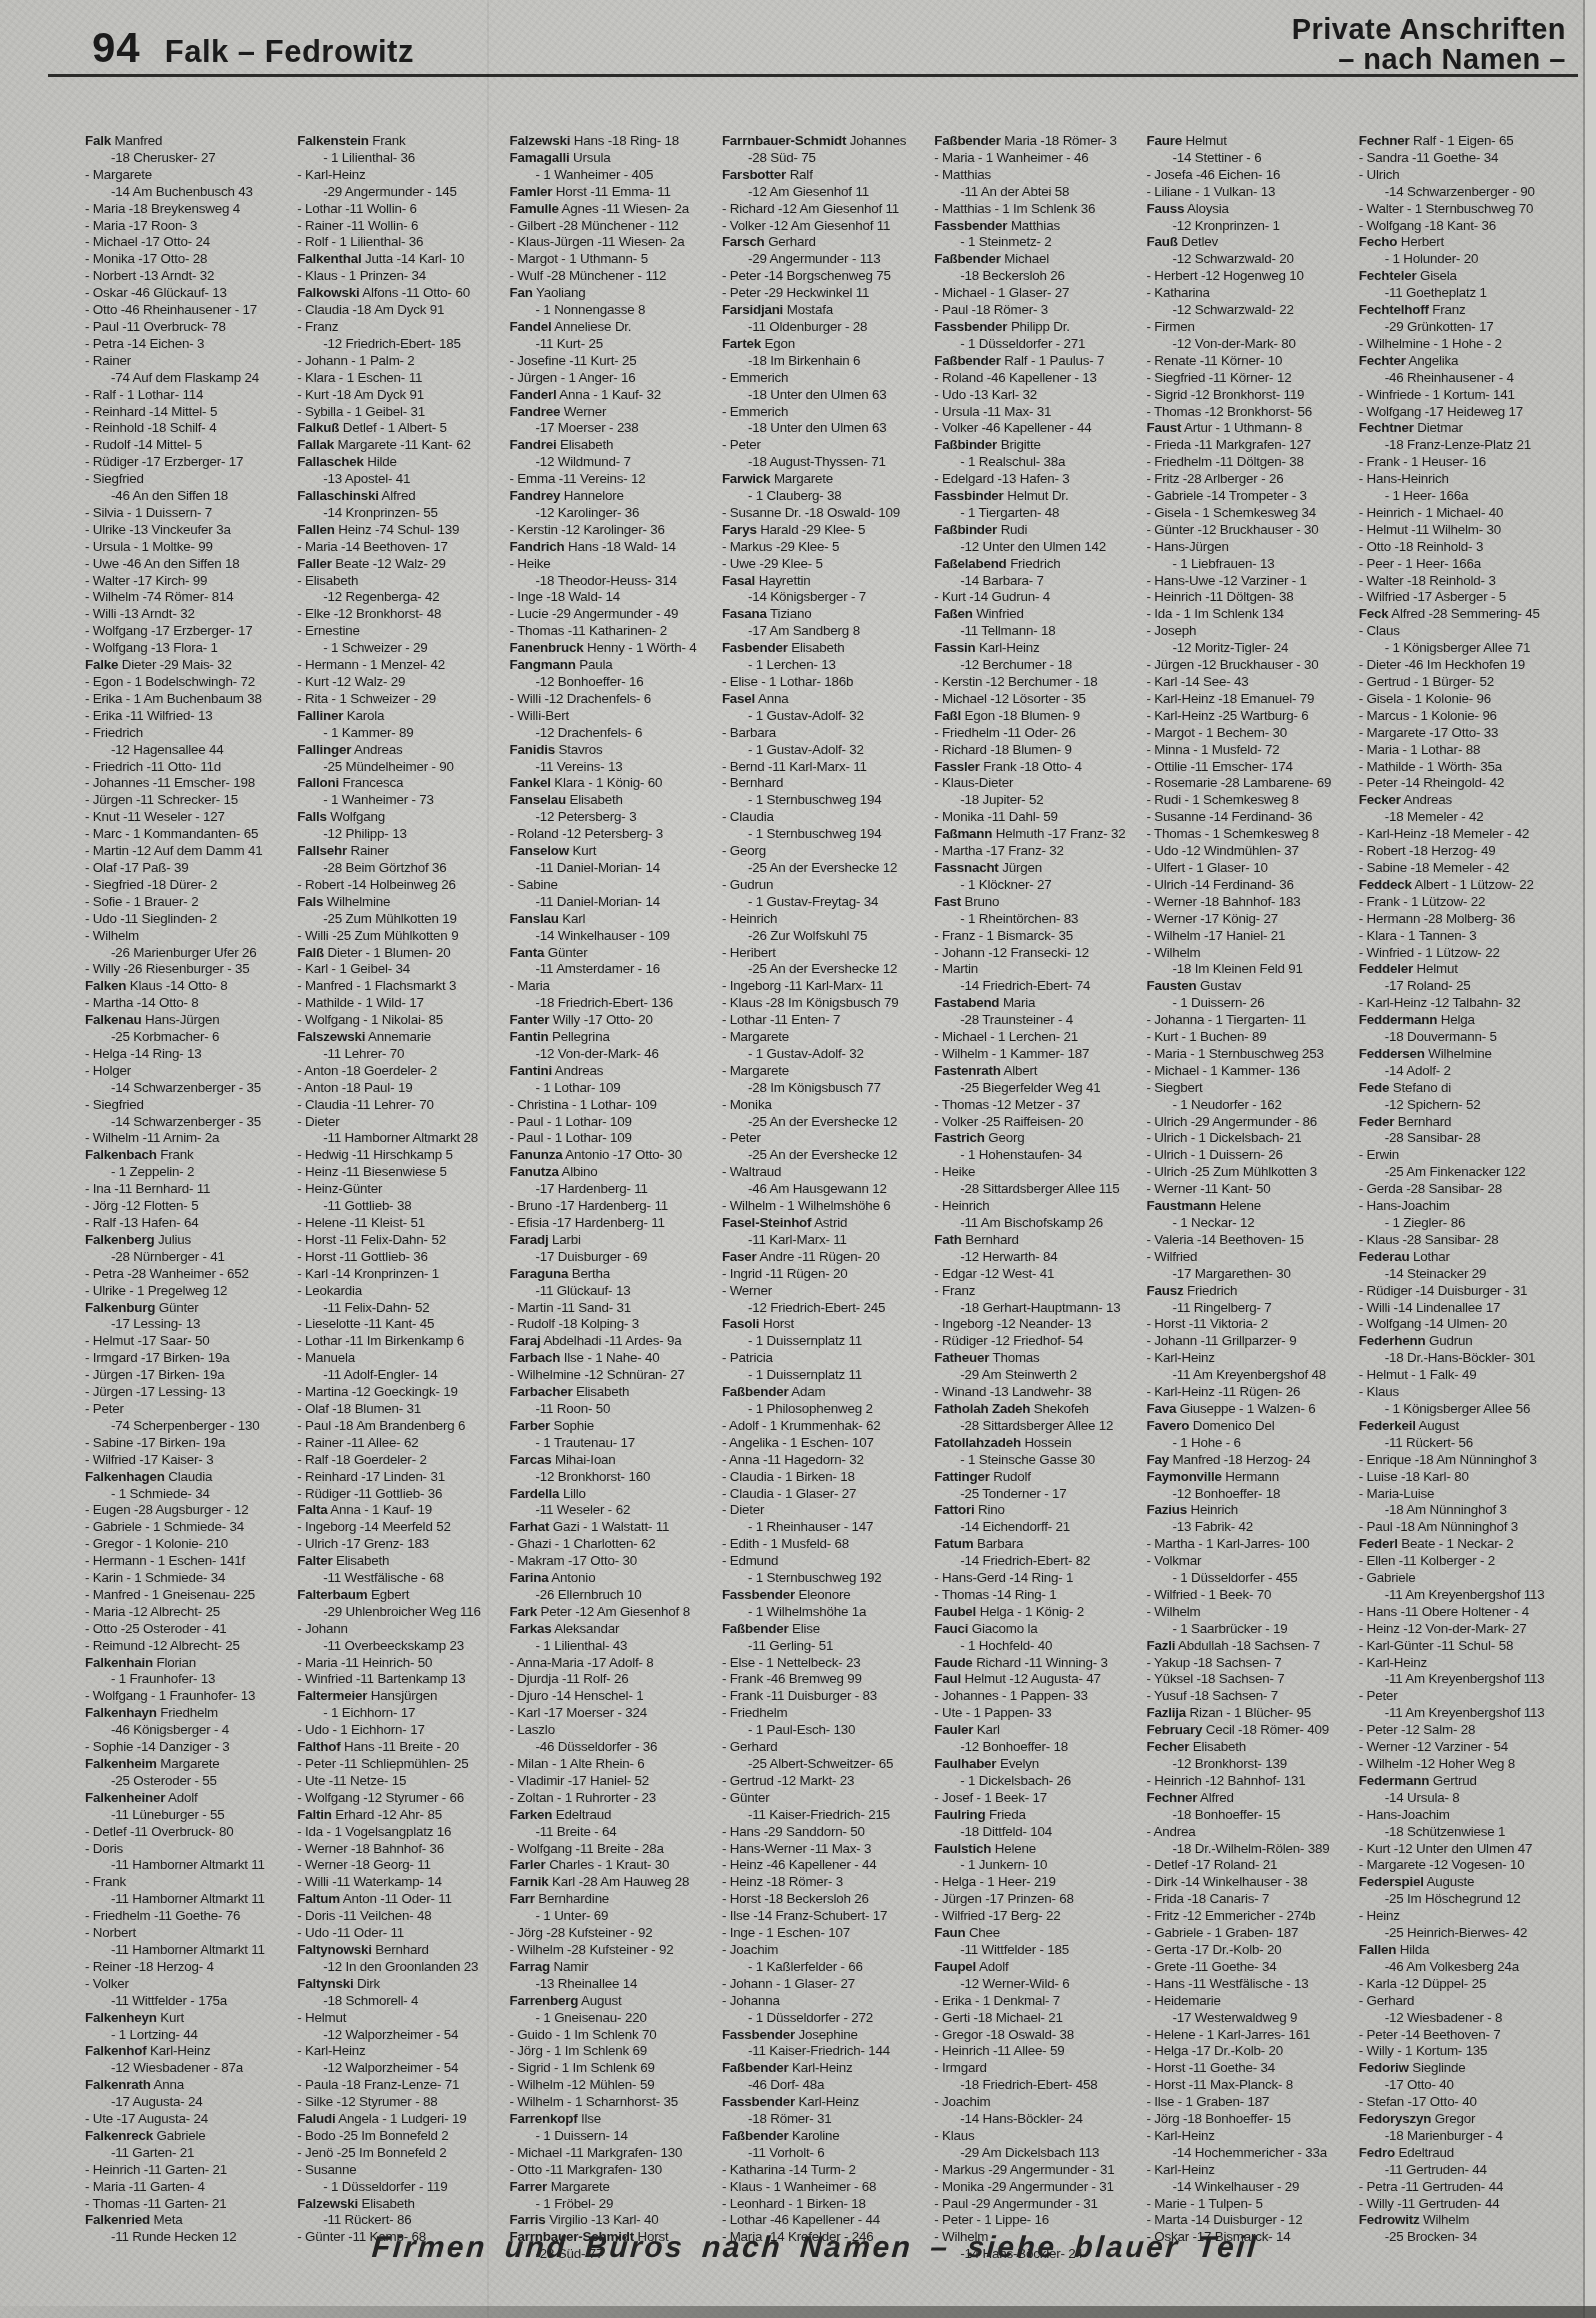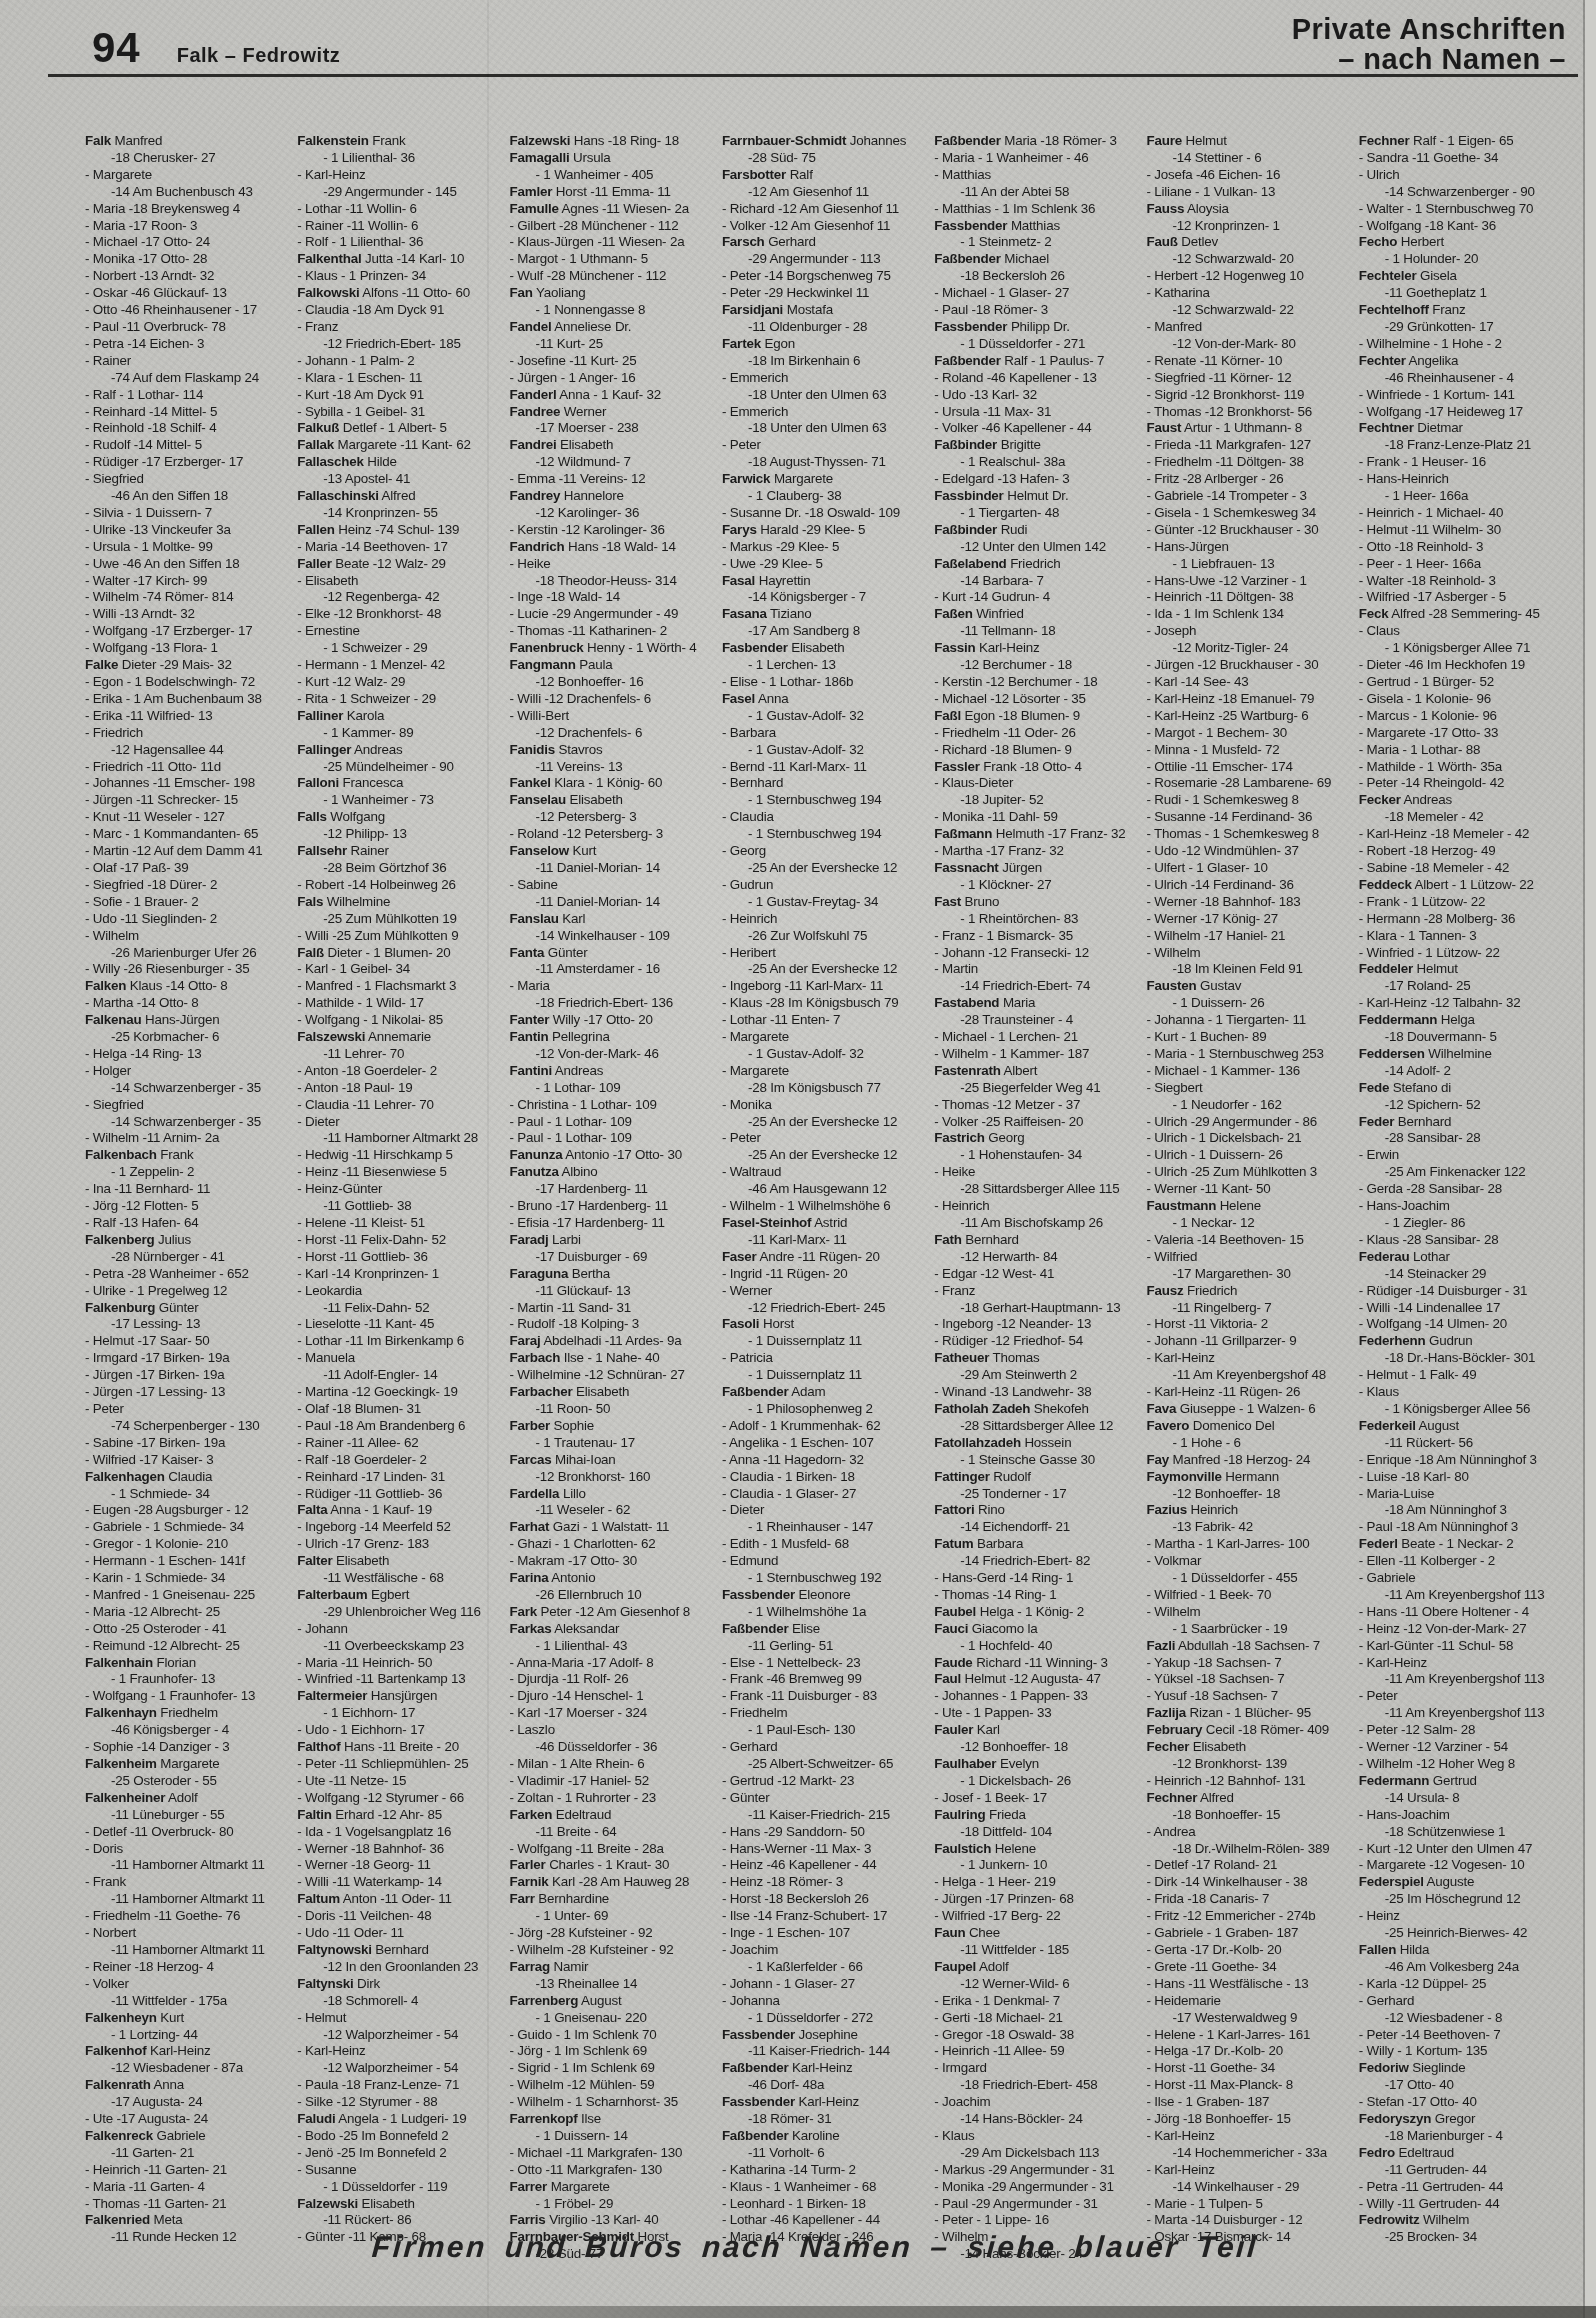--- a/index.html
+++ b/index.html
@@ -11,21 +11,21 @@
   }
   body::before{
     content:"";position:absolute;inset:0;pointer-events:none;
     background:
       repeating-linear-gradient(37deg, rgba(0,0,0,0.022) 0 2px, rgba(255,255,255,0.02) 2px 5px),
       repeating-linear-gradient(-53deg, rgba(0,0,0,0.015) 0 3px, rgba(255,255,255,0.015) 3px 7px),
       radial-gradient(ellipse at 45% 40%, rgba(255,255,255,0.10), rgba(0,0,0,0.05) 95%);
   }
   .hdr-left{position:absolute;left:92px;top:24px;display:flex;align-items:baseline;white-space:nowrap;}
   .hdr-num{font-size:42px;font-weight:700;letter-spacing:1px;}
-  .hdr-range{font-size:20px;font-weight:700;margin-left:36px;letter-spacing:0.5px;}
+  .hdr-range{font-size:31px;font-weight:700;margin-left:24px;letter-spacing:0.5px;}
   .hdr-right{position:absolute;right:30px;top:14px;text-align:right;font-weight:700;
     font-size:29px;line-height:30px;letter-spacing:0.5px;white-space:nowrap;}
   .hdr-rule{position:absolute;left:48px;right:18px;top:74px;height:3px;background:#2b2b29;}
   #columns{position:absolute;left:85px;top:88px;display:flex;margin-top:45px;}
   .col{width:212.3px;flex:none;}
   .ln{font-size:13.4px;line-height:16.9px;white-space:nowrap;letter-spacing:-0.2px;}
   .ln.addr{padding-left:26px;}
   .b{font-weight:700;}
   .footer{
     position:absolute;left:330px;top:2230px;width:970px;text-align:center;
@@ -696,21 +696,21 @@
       <div class="ln addr">-14 Stettiner - 6</div>
       <div class="ln member">- Josefa -46 Eichen- 16</div>
       <div class="ln member">- Liliane - 1 Vulkan- 13</div>
       <div class="ln name"><span class="b">Fauss</span> Aloysia</div>
       <div class="ln addr">-12 Kronprinzen- 1</div>
       <div class="ln name"><span class="b">Fauß</span> Detlev</div>
       <div class="ln addr">-12 Schwarzwald- 20</div>
       <div class="ln member">- Herbert -12 Hogenweg 10</div>
       <div class="ln member">- Katharina</div>
       <div class="ln addr">-12 Schwarzwald- 22</div>
-      <div class="ln member">- Manfred</div>
+      <div class="ln member">- Firmen</div>
       <div class="ln addr">-12 Von-der-Mark- 80</div>
       <div class="ln member">- Renate -11 Körner- 10</div>
       <div class="ln member">- Siegfried -11 Körner- 12</div>
       <div class="ln member">- Sigrid -12 Bronkhorst- 119</div>
       <div class="ln member">- Thomas -12 Bronkhorst- 56</div>
       <div class="ln name"><span class="b">Faust</span> Artur - 1 Uthmann- 8</div>
       <div class="ln member">- Frieda -11 Markgrafen- 127</div>
       <div class="ln member">- Friedhelm -11 Döltgen- 38</div>
       <div class="ln member">- Fritz -28 Arlberger - 26</div>
       <div class="ln member">- Gabriele -14 Trompeter - 3</div>

